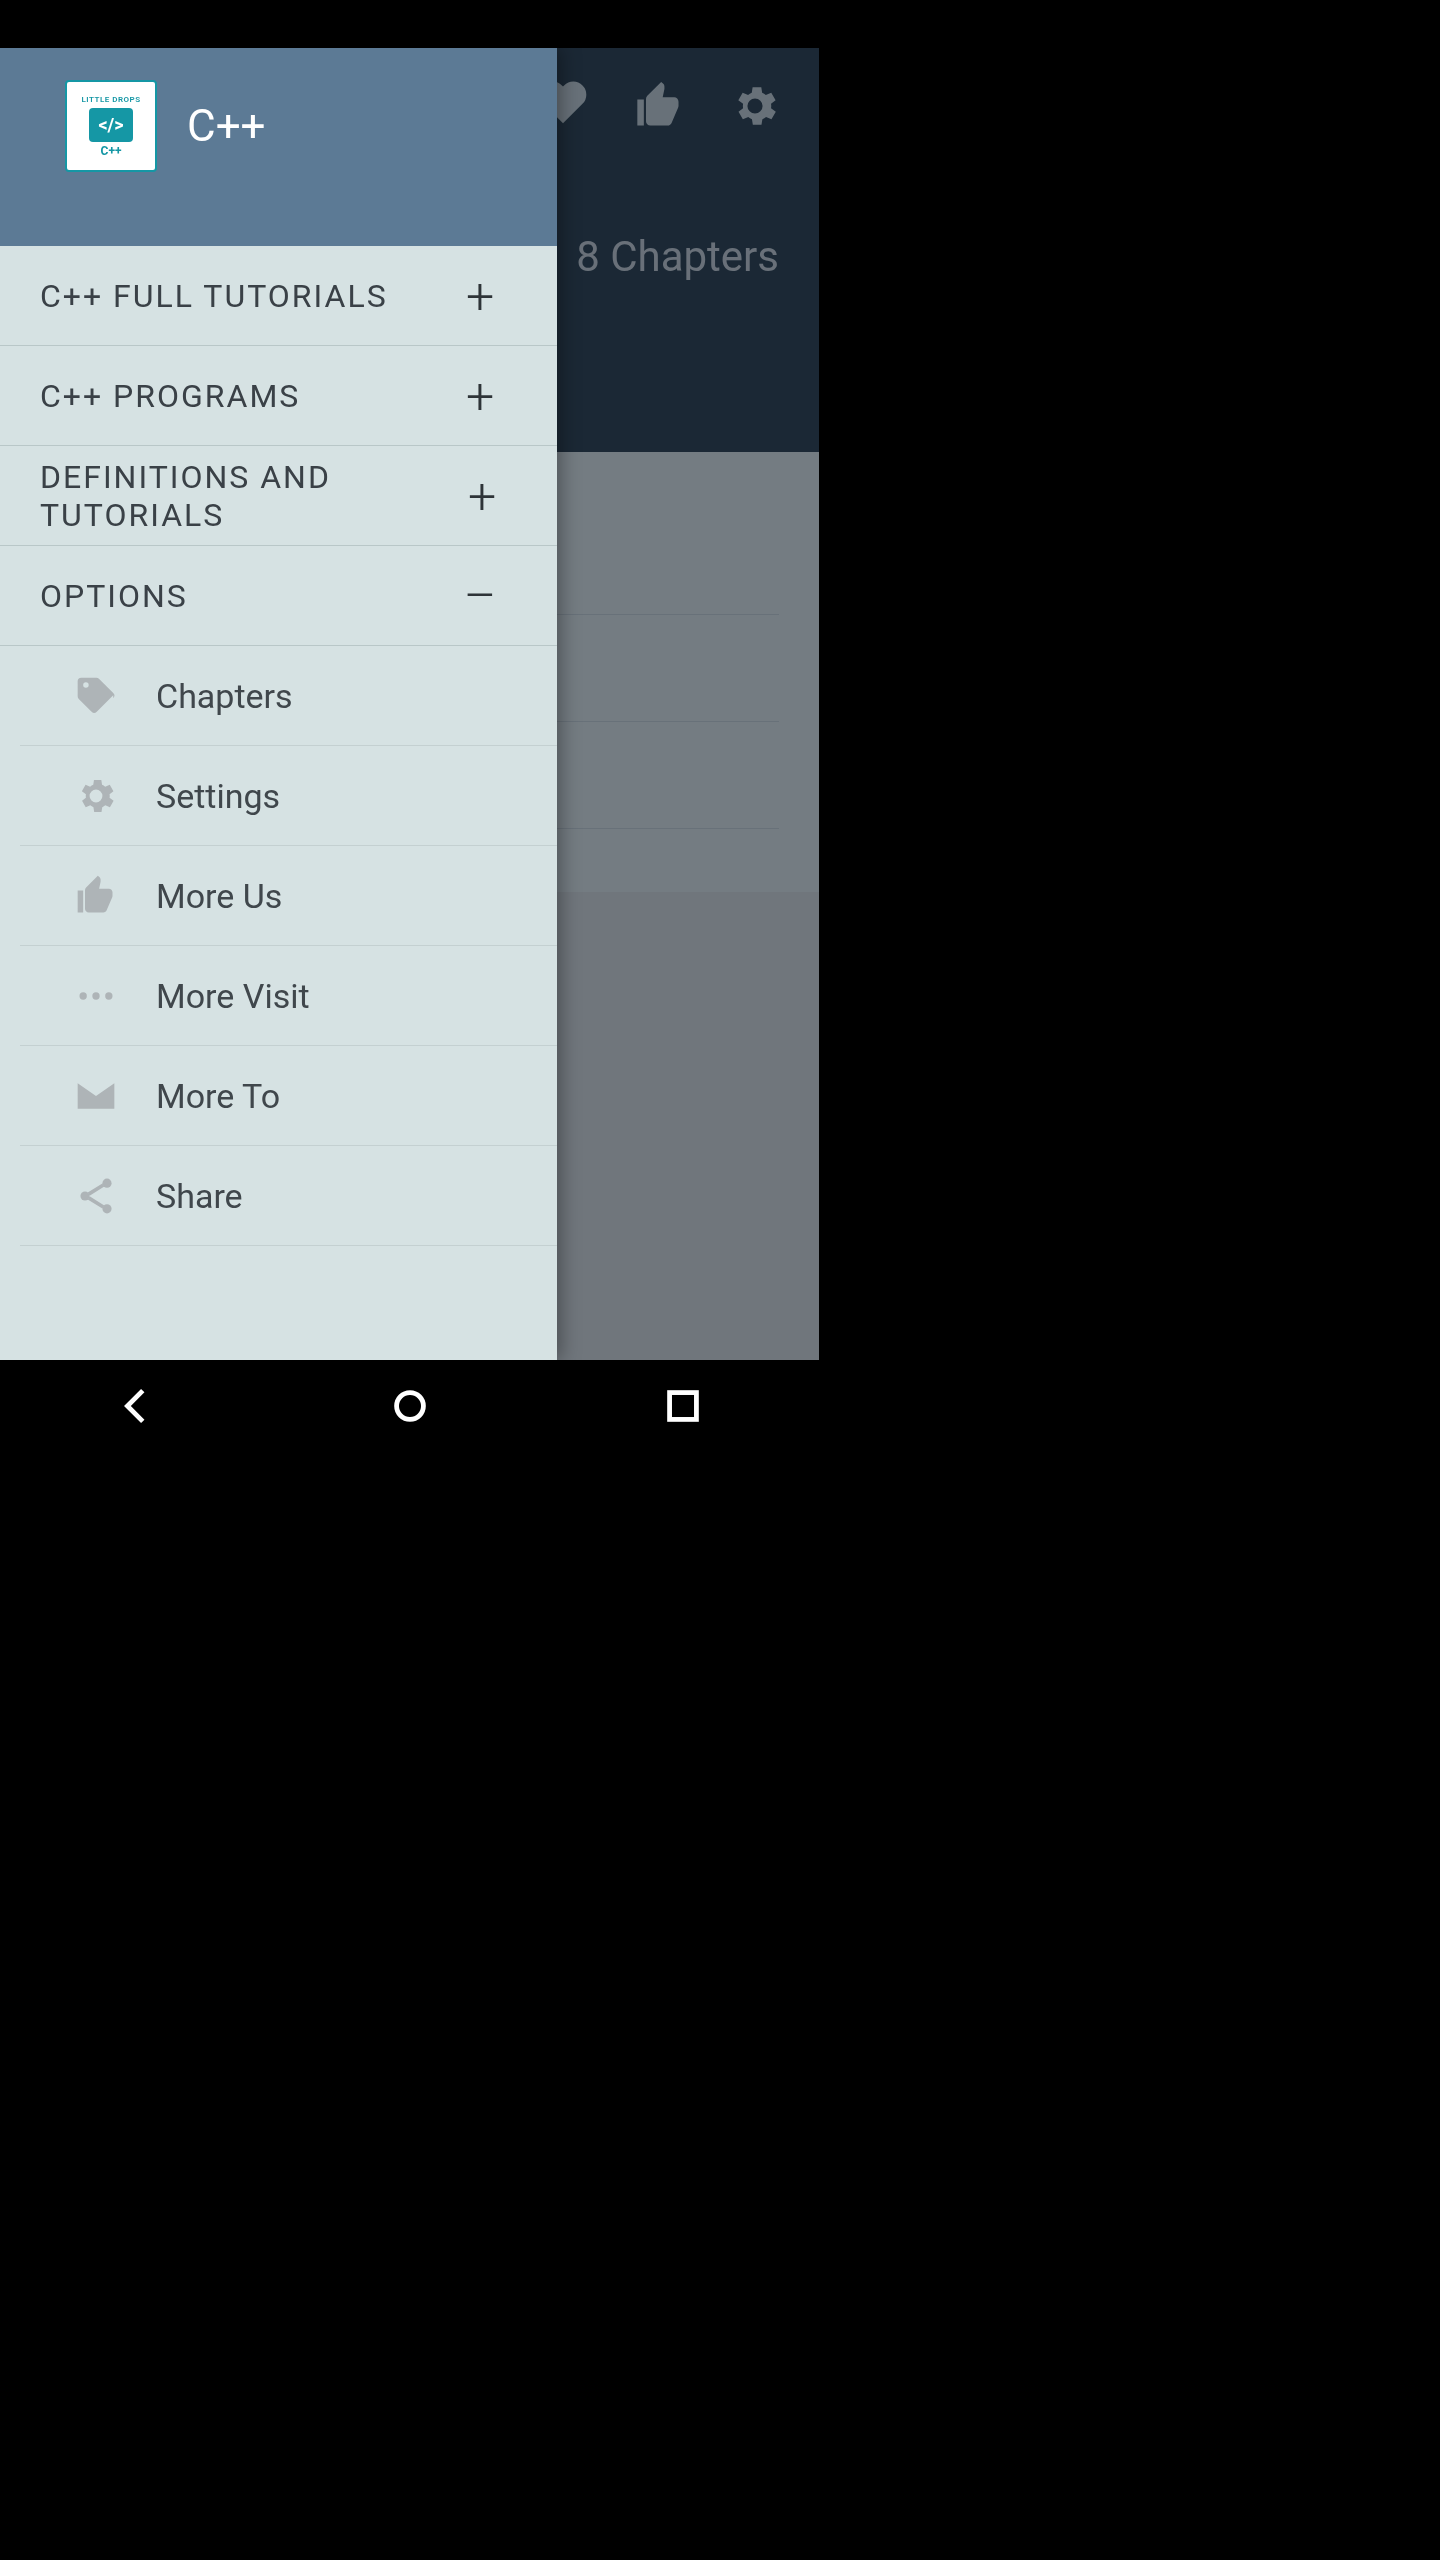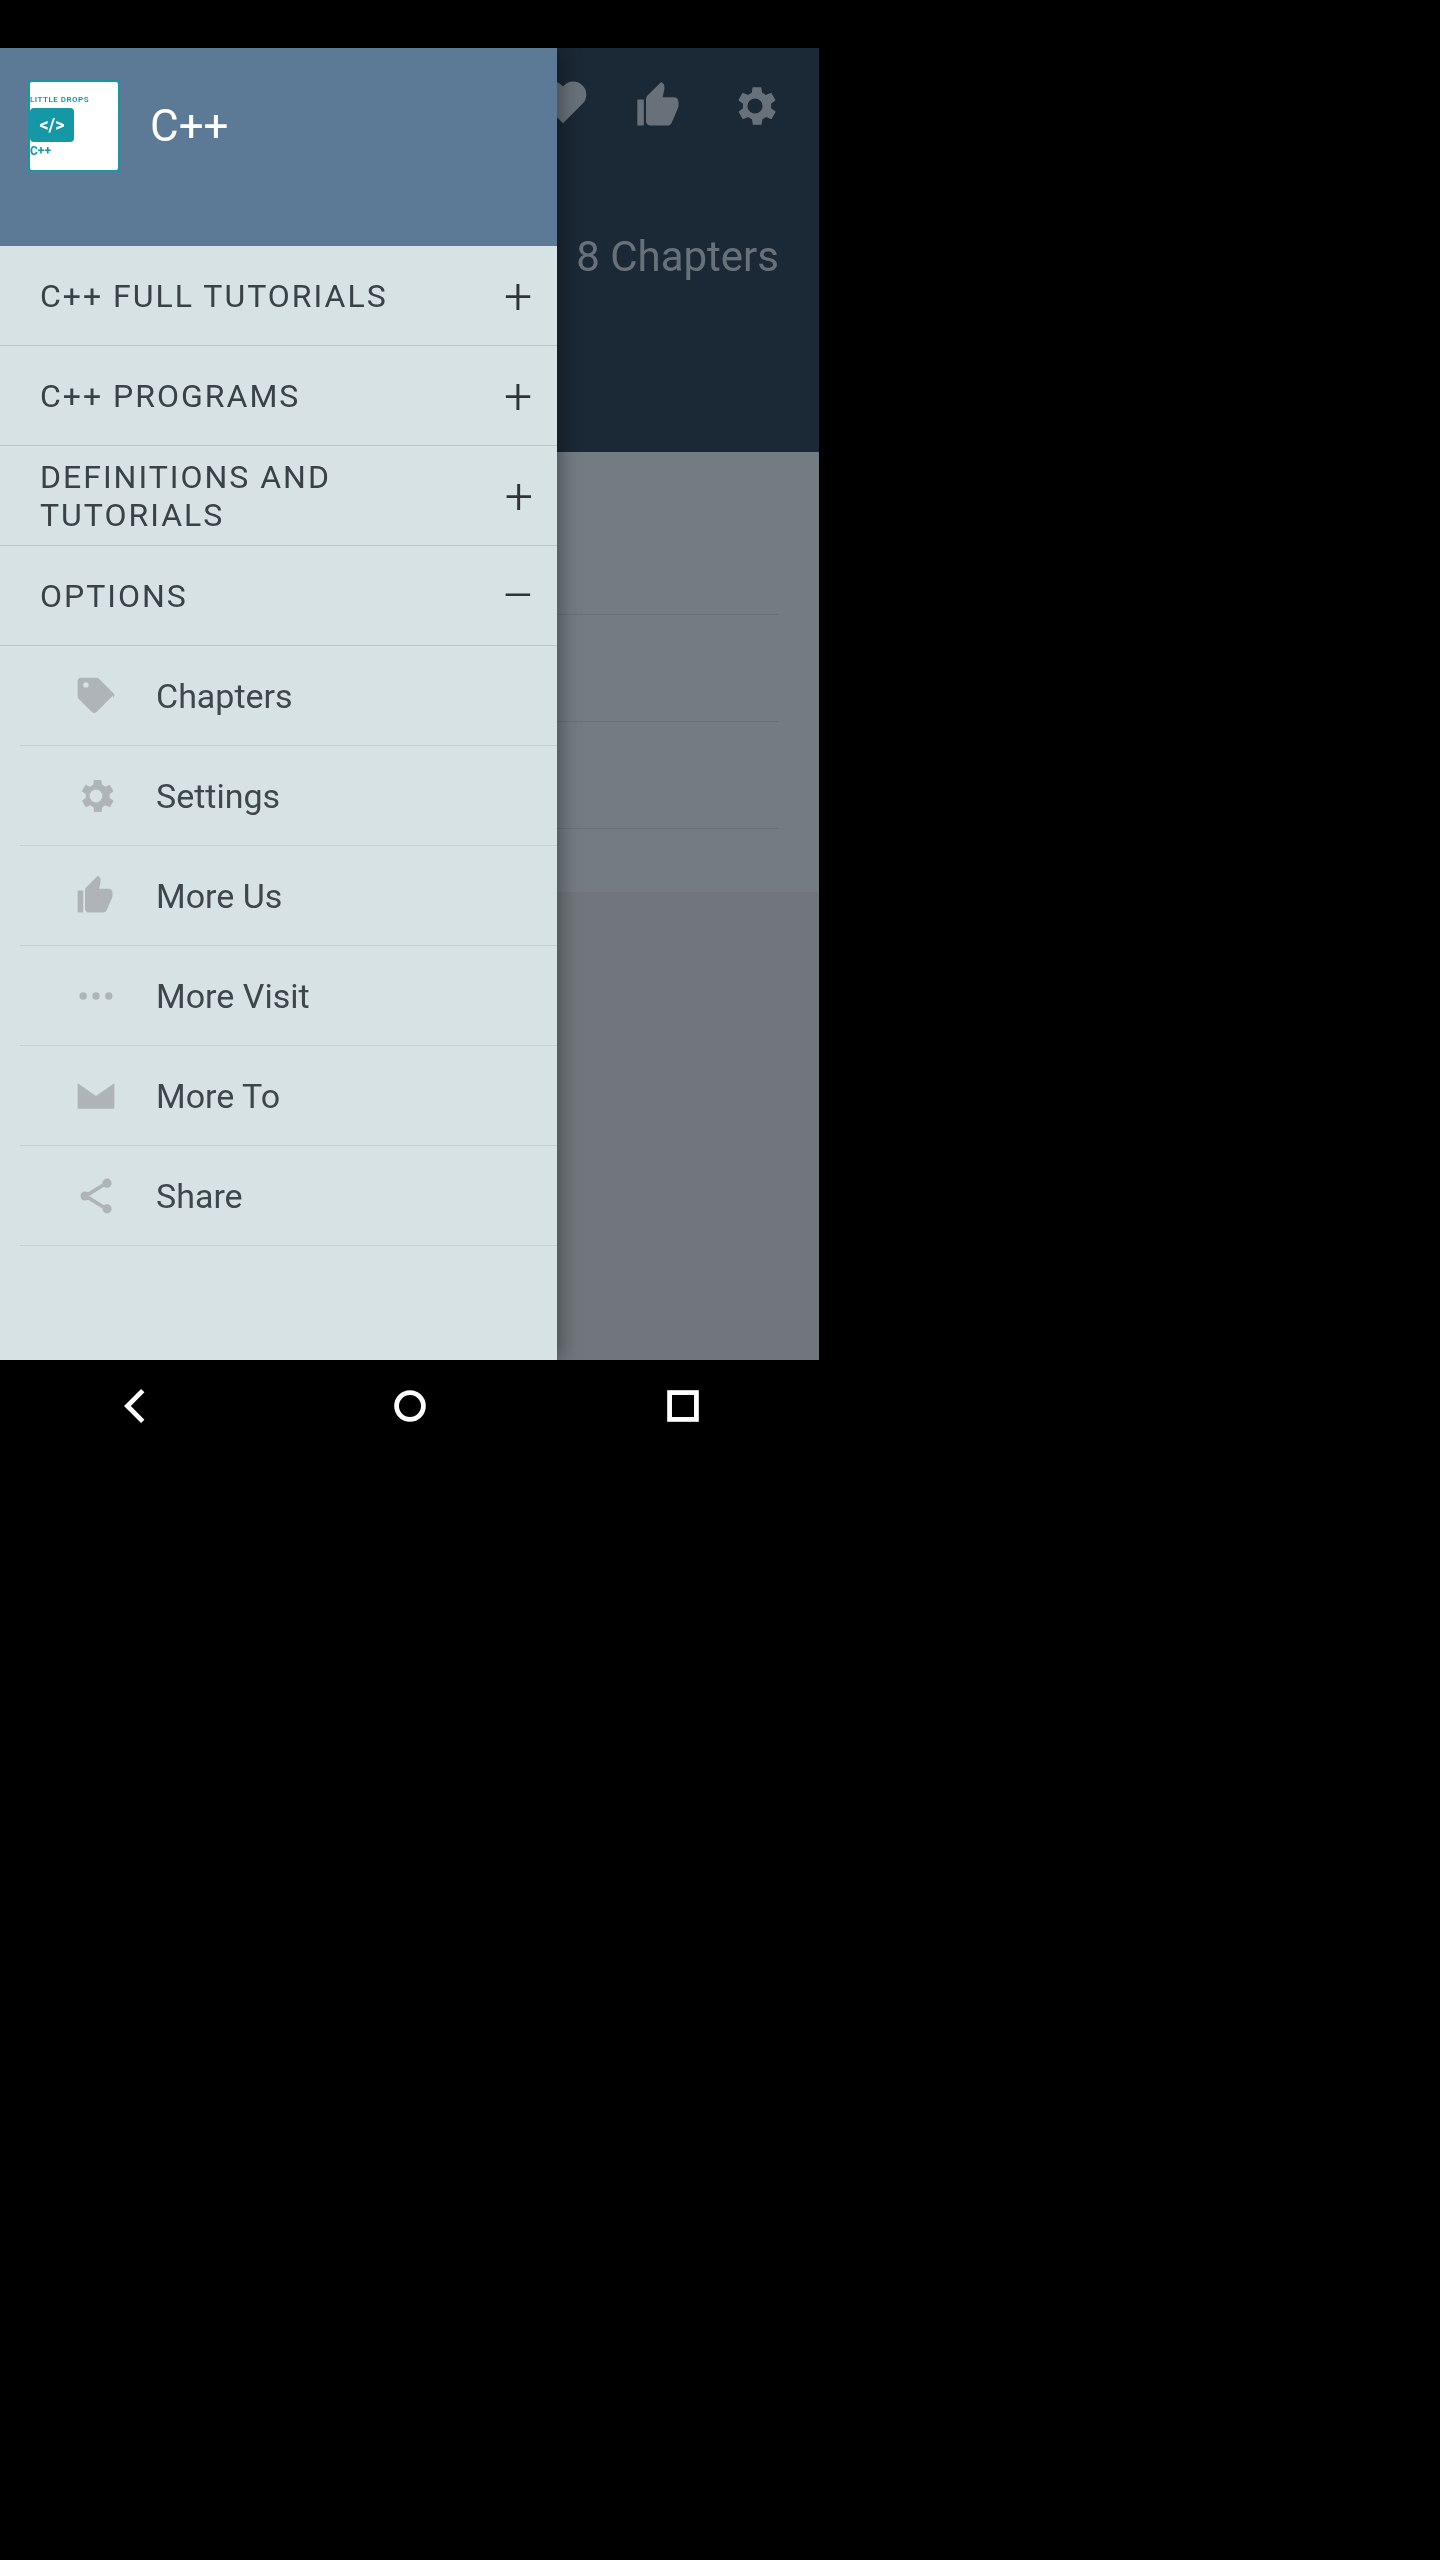--- a/index.html
+++ b/index.html
@@ -18,27 +18,27 @@
 .bg-row2 { position:absolute; top:452px; left:0; right:0; bottom:96px; background:#e9eff0; }
 .bg-row2 .thinline { height:1px; background:#cfd8dc; margin:0 40px; }
 .bg-row2 .l1{margin-top:162px;} .bg-row2 .l2{margin-top:106px;} .bg-row2 .l3{margin-top:106px;} .bg-row2 .l4{margin-top:106px;}
 .bg-row2::after { content:""; position:absolute; top:440px; left:0; right:0; bottom:0; background:#e0e2e3; }
 
 .scrim { position:absolute; inset:48px 0 96px 0; background:rgba(20,30,40,.55); }
 
 .drawer { position:absolute; top:48px; left:0; width:557px; bottom:96px; background:#d6e2e3; box-shadow:4px 0 18px rgba(0,0,0,.35); display:flex; flex-direction:column; }
 
 .drawer-header { height:198px; background:#5c7a95; display:flex; align-items:flex-start; padding:24px 28px 0; }
-.logo { width:92px; height:92px; background:#fff; border:2px solid #1597a5; border-radius:4px; margin-top:8px; display:flex; flex-direction:column; justify-content:center; }
+.logo { width:92px; height:92px; background:#fff; border:2px solid #1597a5; border-radius:4px; margin-top:8px; display:flex; flex-direction:column; align-items:center; justify-content:center;margin-left:37px; }
 .logo .tiny { font-size:8px; color:#1597a5; font-weight:600; letter-spacing:.5px; }
 .logo .mid  { width:44px; height:34px; background:#1597a5; border-radius:4px; margin:4px 0 2px; display:flex; align-items:center; justify-content:center; color:#fff; font-size:18px; font-weight:700; }
 .logo .sub  { font-size:12px; color:#1597a5; font-weight:700; }
 .drawer-title { color:#fff; font-size:44px; font-weight:400; margin-left:30px; margin-top:28px; }
 
-.section { height:100px; display:flex; align-items:center; justify-content:space-between; padding:0 20px 0 40px; color:#3a4147; font-size:32px; letter-spacing:2px; border-bottom:1px solid #b9c7c8; }
+.section { height:100px; display:flex; align-items:center; justify-content:space-between; padding:0 58px 0 40px; color:#3a4147; font-size:32px; letter-spacing:2px; border-bottom:1px solid #b9c7c8; }
 .section .pm { font-size:50px; font-weight:300; color:#2e3438; width:36px; text-align:center; }
 
 .opt-list { flex:1; overflow:hidden; }
 .opt { height:100px; display:flex; align-items:center; padding-left:48px; border-bottom:1px solid #c4d0d1; margin-left:20px; }
 .opt .ico { width:56px; height:56px; color:#aeb4b7; fill:#aeb4b7; display:flex; align-items:center; justify-content:center; }
 .opt .ico svg{ width:44px; height:44px; fill:#aeb4b7; }
 .opt-label { color:#40474c; font-size:34px; margin-left:32px; }
 
 .navbar { position:absolute; bottom:0; left:0; right:0; height:96px; background:#000; display:flex; align-items:center; justify-content:space-around; }
 .navbar svg { width:46px; height:46px; stroke:#fff; fill:none; stroke-width:2.5; }

